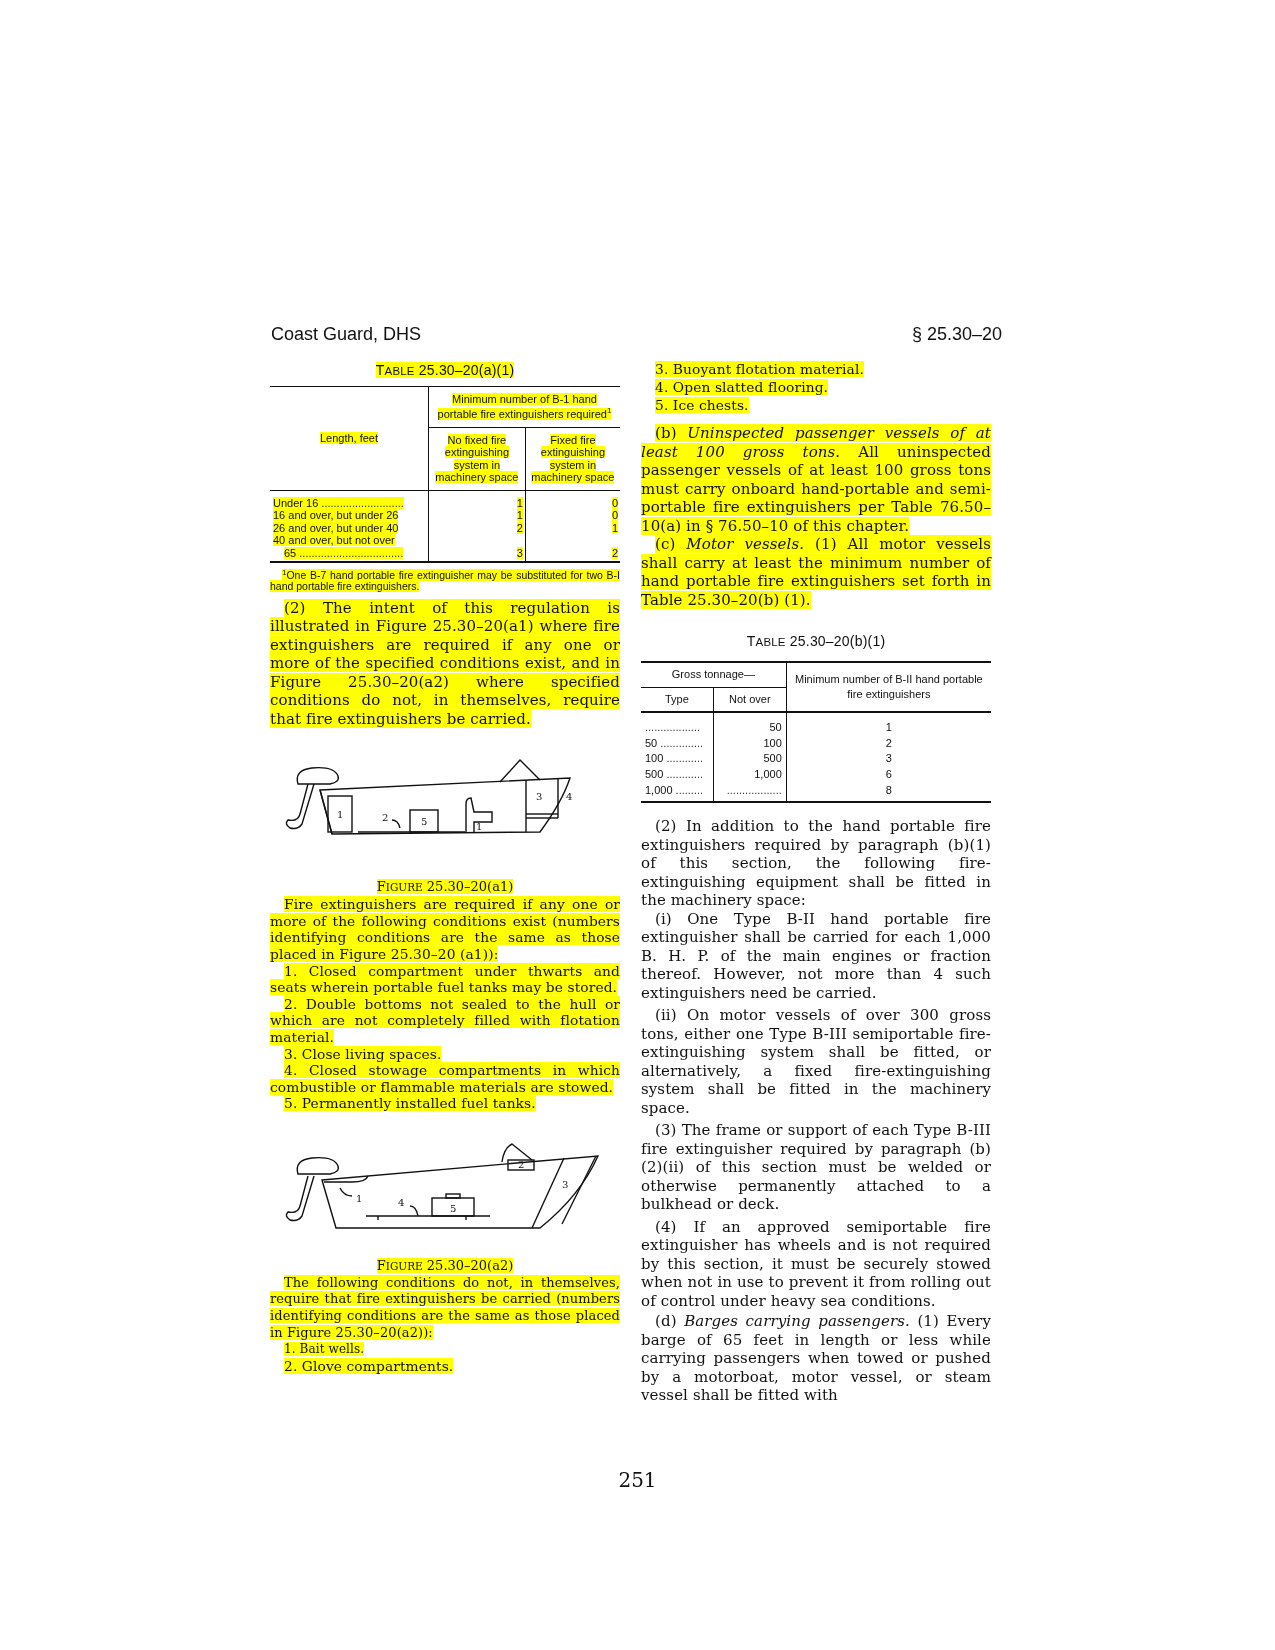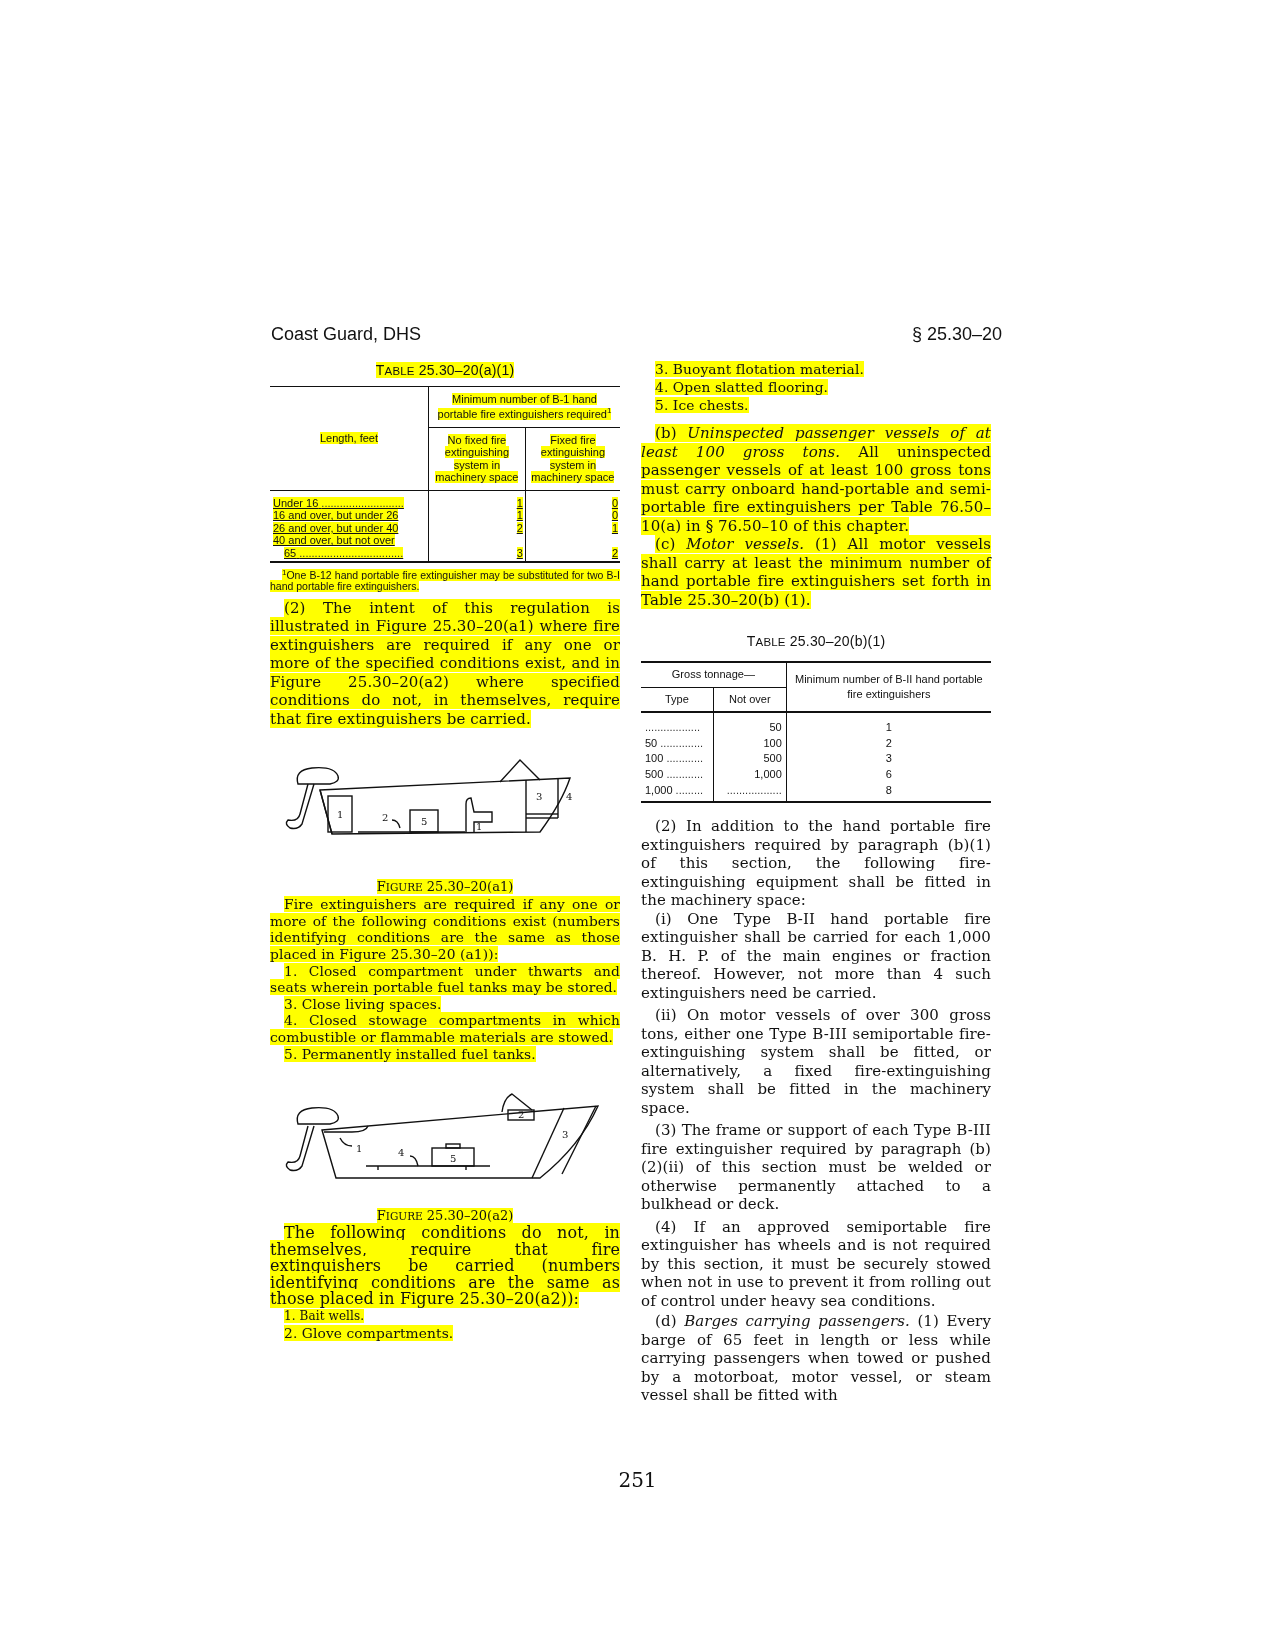--- a/index.html
+++ b/index.html
@@ -17,21 +17,21 @@
 
   .table-title { text-align: center; font-family: "Liberation Sans", sans-serif; font-size: 14px; margin: 2px 0 8px 0; letter-spacing: 0.2px; }
   .table-title .sc { font-size: 11.5px; }
 
   
   table.ta { width: 100%; border-collapse: collapse; font-family: "Liberation Sans", sans-serif; font-size: 11px; line-height: 12.5px; }
   table.ta th { font-weight: normal; vertical-align: middle; text-align: center; padding: 6px 4px; }
   table.ta .top { border-top: 1.5px solid #111; }
   table.ta .bl { border-left: 1.5px solid #111; }
   table.ta .bb { border-bottom: 1.5px solid #111; }
-  table.ta td { padding: 0 3px; vertical-align: bottom; text-decoration: underline; }
+  table.ta td { padding: 0 3px; vertical-align: bottom; }
   table.ta td.num { text-align: right; padding-right: 2px; }
   table.ta tbody tr:first-child td { padding-top: 6px; }
   table.ta tbody tr:last-child td { padding-bottom: 2px; }
   table.ta tfoot td { border-top: 2px solid #111; }
 
   .footnote { font-family: "Liberation Sans", sans-serif; font-size: 10.5px; line-height: 11.5px; text-align: justify; margin: 3px 0 6px 0; text-indent: 12px; }
   .footnote sup { font-size: 8px; }
 
   p.body { font-family: "DejaVu Serif", serif; font-size: 14.2px; line-height: 18.4px; margin: 0; text-align: justify; text-indent: 14px; letter-spacing: 0.1px; }
   p.body.big { font-size: 15px; line-height: 18.5px; }
@@ -111,21 +111,21 @@
         </tr>
       </tbody>
       <tfoot>
           <tr>
             <td colspan="3"></td>
           </tr>
         </tfoot>
     </table>
 
     <div class="footnote">
-      <span class="hl"><sup>1</sup><span>One B-12 hand portable fire extinguisher may be substituted for two B-I hand portable fire extinguishers.</span></span>
+      <span class="hl"><sup>1</sup><span>One B-7 hand portable fire extinguisher may be substituted for two B-I hand portable fire extinguishers.</span></span>
     </div>
 
     <p class="body big"><span class="hl">(2) The intent of this regulation is illustrated in Figure 25.30–20(a1) where fire extinguishers are required if any one or more of the specified conditions exist, and in Figure 25.30–20(a2) where specified conditions do not, in themselves, require that fire extinguishers be carried.</span></p>
 
     <div class="figure" style="height:125px; margin-top:20px;">
       <svg width="350" height="125" viewBox="0 0 350 125">
         <g fill="none" stroke="#111" stroke-width="1.4">
 
           <path d="M28 36 q-4 -14 14 -16 q22 -2 26 8 q2 6 -8 8 z"></path>
           <path d="M38 36 l-8 30 q-2 8 -12 6 q-4 4 2 8 q8 2 12 -4 l12 -40"></path>
@@ -160,20 +160,21 @@
         </g>
       </svg>
     </div>
 
     <div class="fig-caption" style="margin-top:6px;">
       <span class="hl"><span>F</span><span class="sc">IGURE</span><span> 25.30–20(a1)</span></span>
     </div>
 
     <p class="body" style="font-size:13.8px; line-height:16.6px;"><span class="hl">Fire extinguishers are required if any one or more of the following conditions exist (numbers identifying conditions are the same as those placed in Figure 25.30–20 (a1)):</span></p>
     <p class="body" style="font-size:13.8px; line-height:16.6px;"><span class="hl">1. Closed compartment under thwarts and seats wherein portable fuel tanks may be stored.</span></p>
+    <p class="body" style="font-size:13.8px; line-height:16.6px;"><span class="hl">2. Double bottoms not sealed to the hull or which are not completely filled with flotation material.</span></p>
     <p class="body" style="font-size:13.8px; line-height:16.6px;"><span class="hl">3. Close living spaces.</span></p>
     <p class="body" style="font-size:13.8px; line-height:16.6px;"><span class="hl">4. Closed stowage compartments in which combustible or flammable materials are stowed.</span></p>
     <p class="body" style="font-size:13.8px; line-height:16.6px;"><span class="hl">5. Permanently installed fuel tanks.</span></p>
 
     <div class="figure" style="height:120px; margin-top:22px;">
       <svg width="350" height="120" viewBox="0 0 350 120">
         <g fill="none" stroke="#111" stroke-width="1.4">
 
           <path d="M28 40 q-4 -14 14 -16 q22 -2 26 8 q2 6 -8 8 z"></path>
           <path d="M38 42 l-8 30 q-2 8 -12 6 q-4 4 2 8 q8 2 12 -4 l12 -40"></path>
@@ -204,21 +205,21 @@
           <text x="248" y="34">2</text>
           <text x="292" y="54">3</text>
         </g>
       </svg>
     </div>
 
     <div class="fig-caption" style="margin-top:4px;">
       <span class="hl"><span>F</span><span class="sc">IGURE</span><span> 25.30–20(a2)</span></span>
     </div>
 
-    <p class="body" style="font-size:16px; line-height:16.6px;"><span class="hl">The following conditions do not, in themselves, require that fire extinguishers be carried (numbers identifying conditions are the same as those placed in Figure 25.30–20(a2)):</span></p>
+    <p class="body" style="font-size:13px; line-height:16.6px;"><span class="hl">The following conditions do not, in themselves, require that fire extinguishers be carried (numbers identifying conditions are the same as those placed in Figure 25.30–20(a2)):</span></p>
     <p class="body" style="font-size:12px; line-height:16.6px;"><span class="hl">1. Bait wells.</span></p>
     <p class="body" style="font-size:13.8px; line-height:16.6px;"><span class="hl">2. Glove compartments.</span></p>
   </div>
 
   <div class="col col-right">
     <p class="body" style="font-size:13.8px; line-height:18px;"><span class="hl">3. Buoyant flotation material.</span></p>
     <p class="body" style="font-size:13.8px; line-height:18px;"><span class="hl">4. Open slatted flooring.</span></p>
     <p class="body" style="font-size:13.8px; line-height:18px;"><span class="hl">5. Ice chests.</span></p>
 
     <p class="body big" style="margin-top:10px;"><span class="hl"><span>(b)</span> <em>Uninspected passenger vessels of at least 100 gross tons.</em> <span>All uninspected passenger vessels of at least 100 gross tons must carry onboard hand-portable and semi-portable fire extinguishers per Table 76.50–10(a) in § 76.50–10 of this chapter.</span></span></p>

